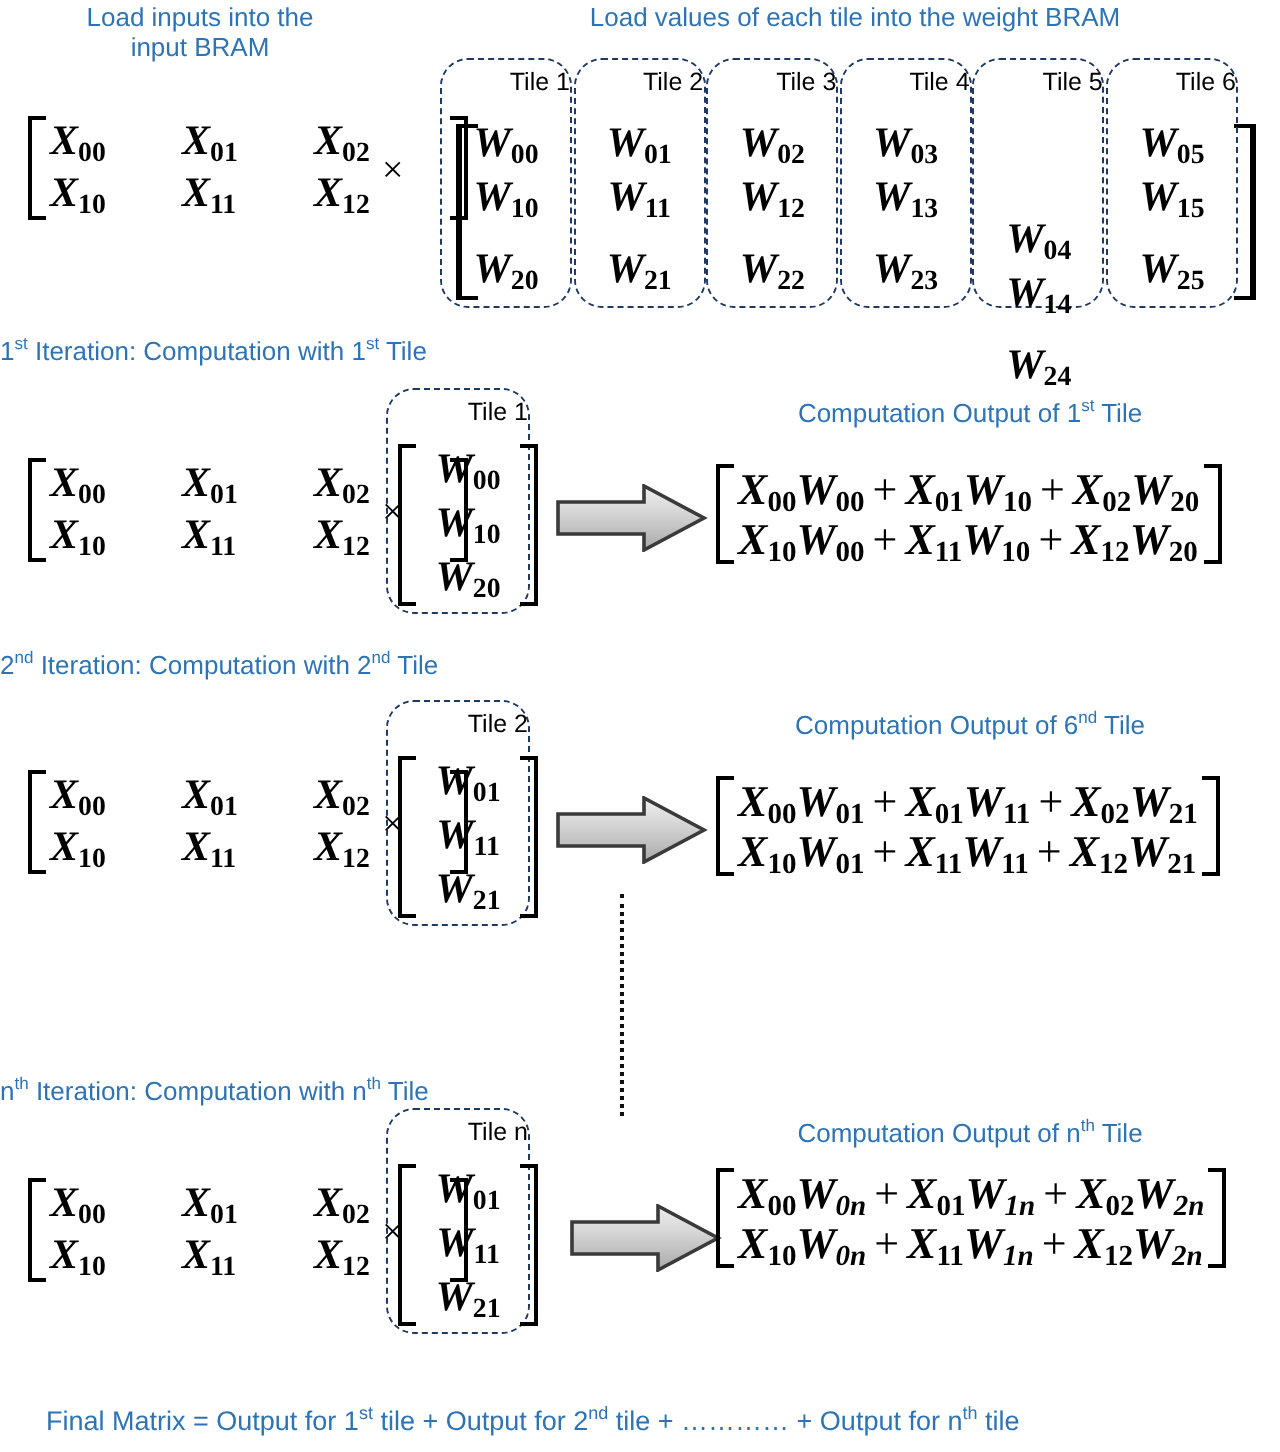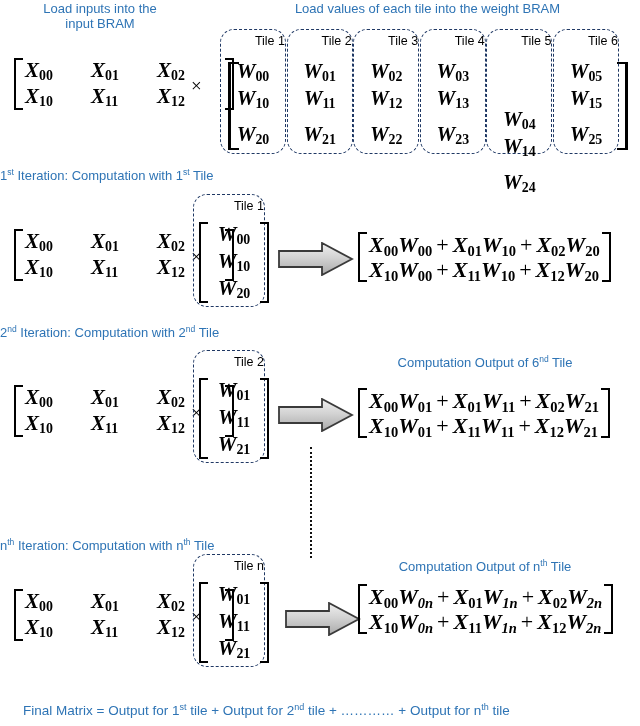--- a/index.html
+++ b/index.html
@@ -251,20 +251,21 @@
     <defs>
       <linearGradient id="ag1" x1="0" y1="0" x2="0" y2="1">
         <stop offset="0%" stop-color="#efefef"></stop>
         <stop offset="45%" stop-color="#d3d3d3"></stop>
         <stop offset="100%" stop-color="#a9a9a9"></stop>
       </linearGradient>
     </defs>
     <polygon points="1,9 44,9 44,1 74,17 44,33 44,25 1,25" fill="url(#ag1)" stroke="#3a3a3a" stroke-width="1.8"></polygon>
   </svg>
 
+  <div class="cap" style="left:350px;top:199px;width:270px;"><span>Computation Output of 1</span><sup>st</sup><span> Tile</span></div>
 
   <div class="math omat" style="left:358px;top:232px;">
     <div class="mat">
       <div class="brk l"></div>
       <div class="cells" id="omat-1">
           <div class="row">
             <span class="cell"><span class="mv">X<sub>00</sub></span><span class="mv">W<sub>00</sub></span></span>
             <span style="padding: 0px 4px;"> + </span>
             <span class="cell"><span class="mv">X<sub>01</sub></span><span class="mv">W<sub>10</sub></span></span>
             <span style="padding: 0px 4px;"> + </span>

